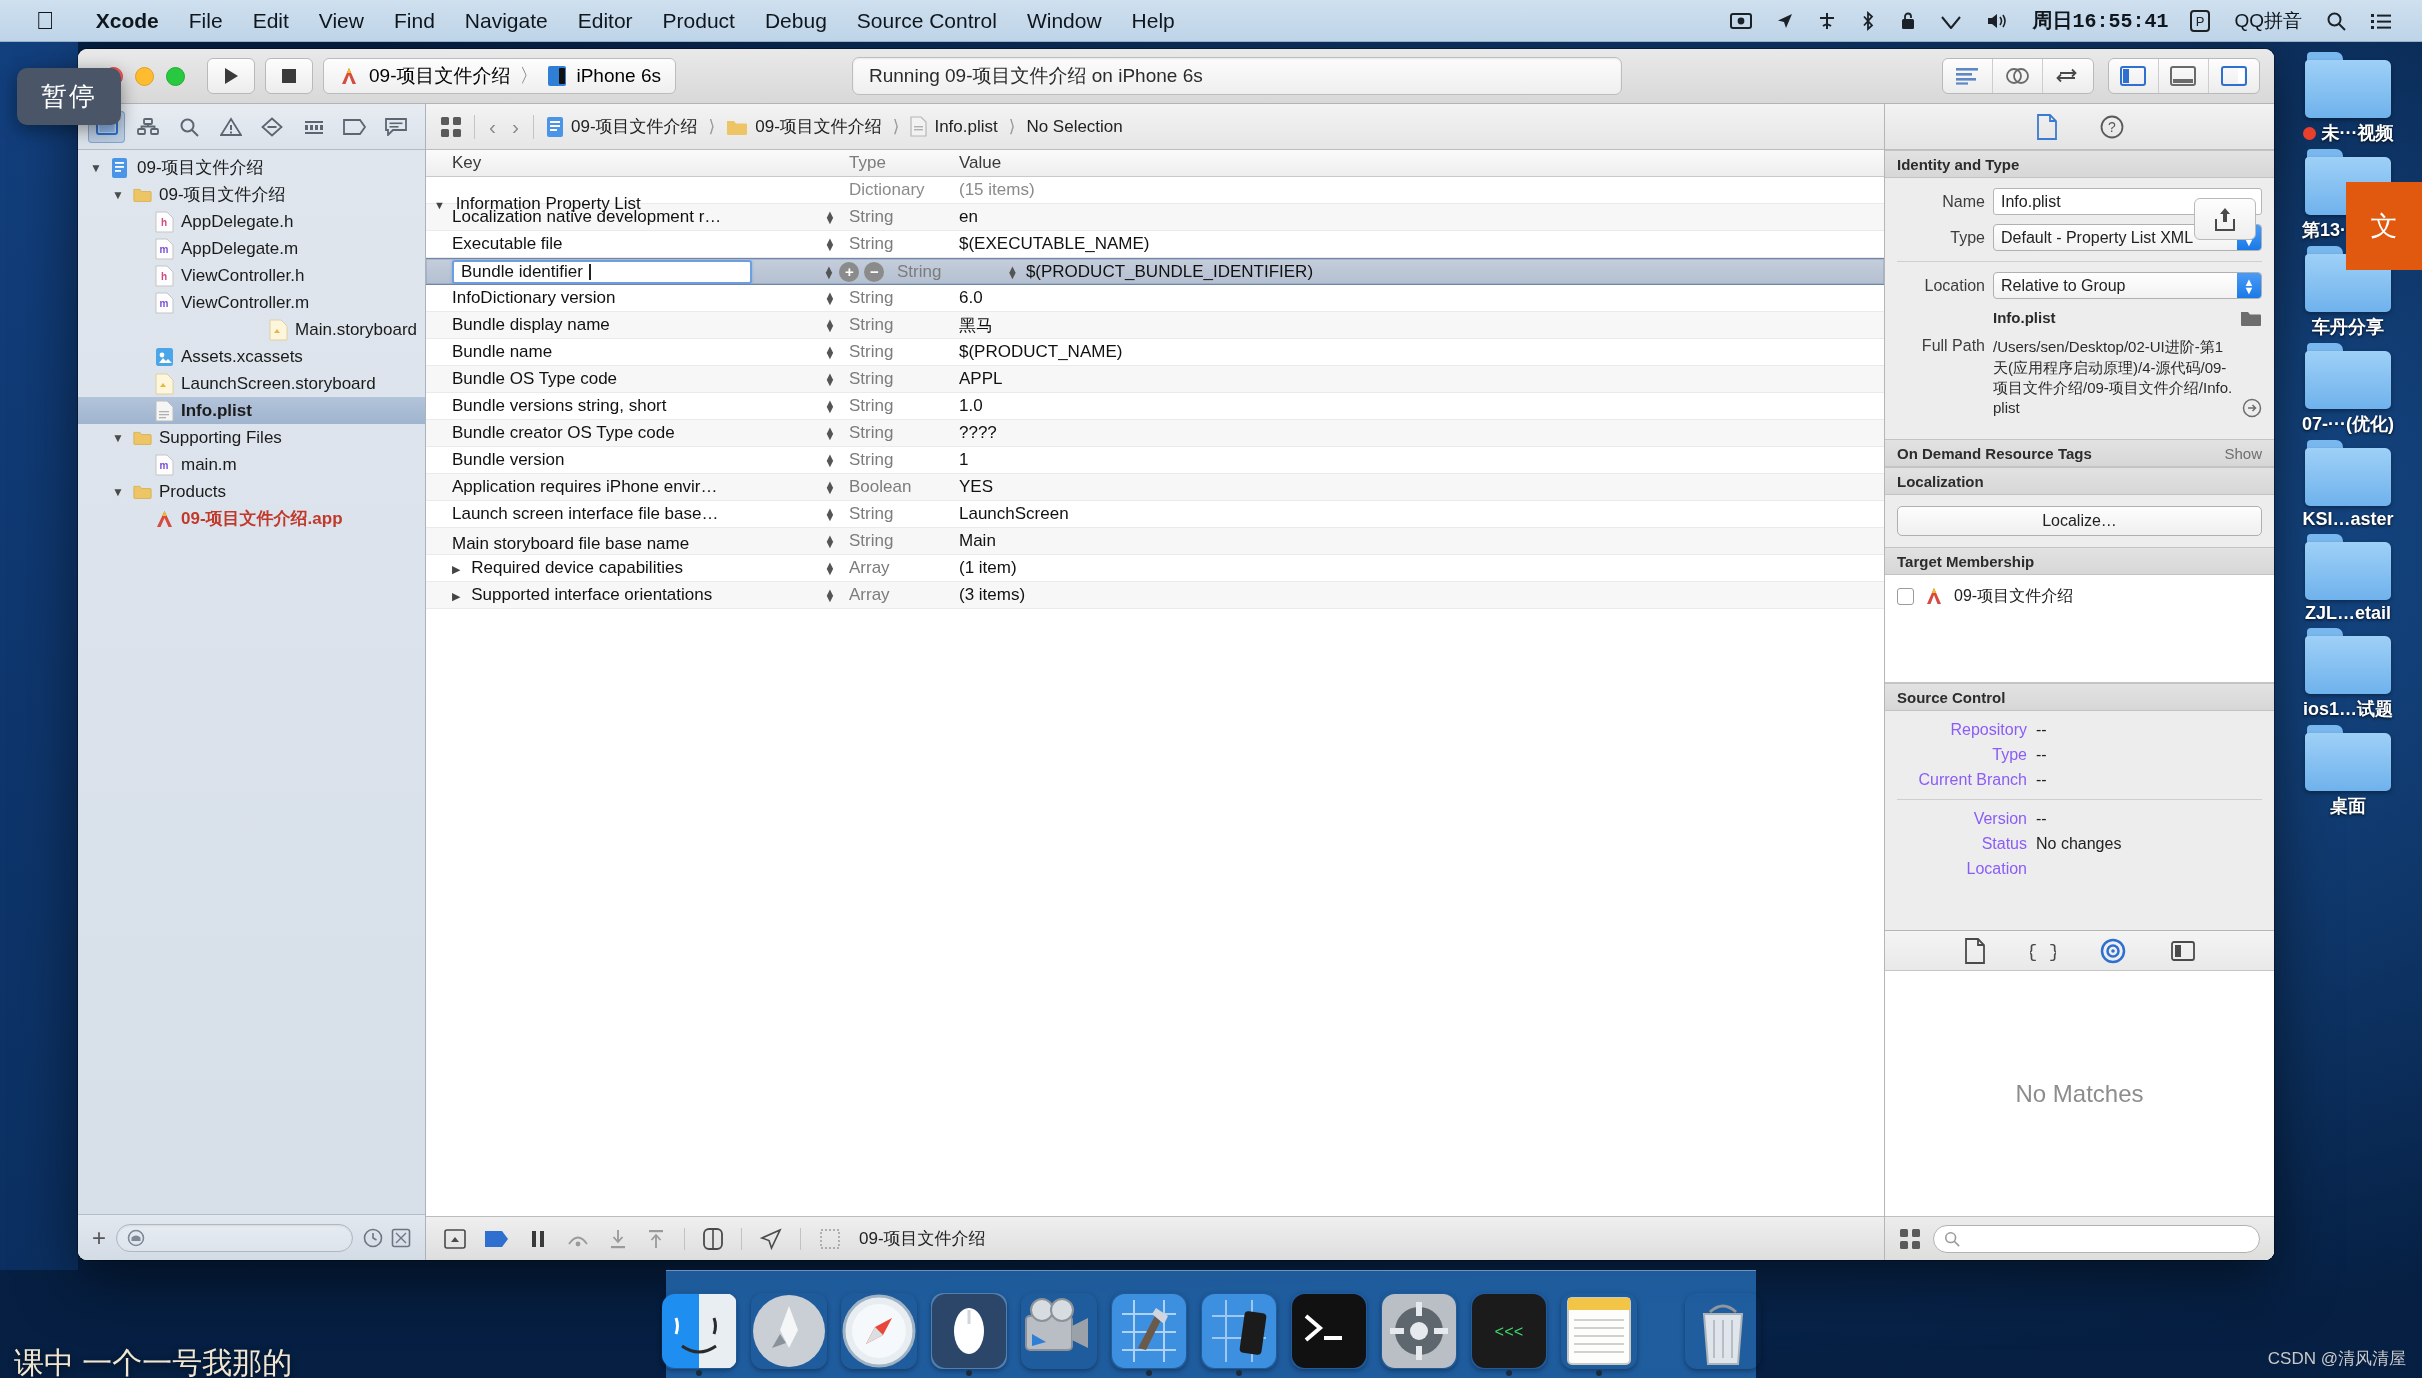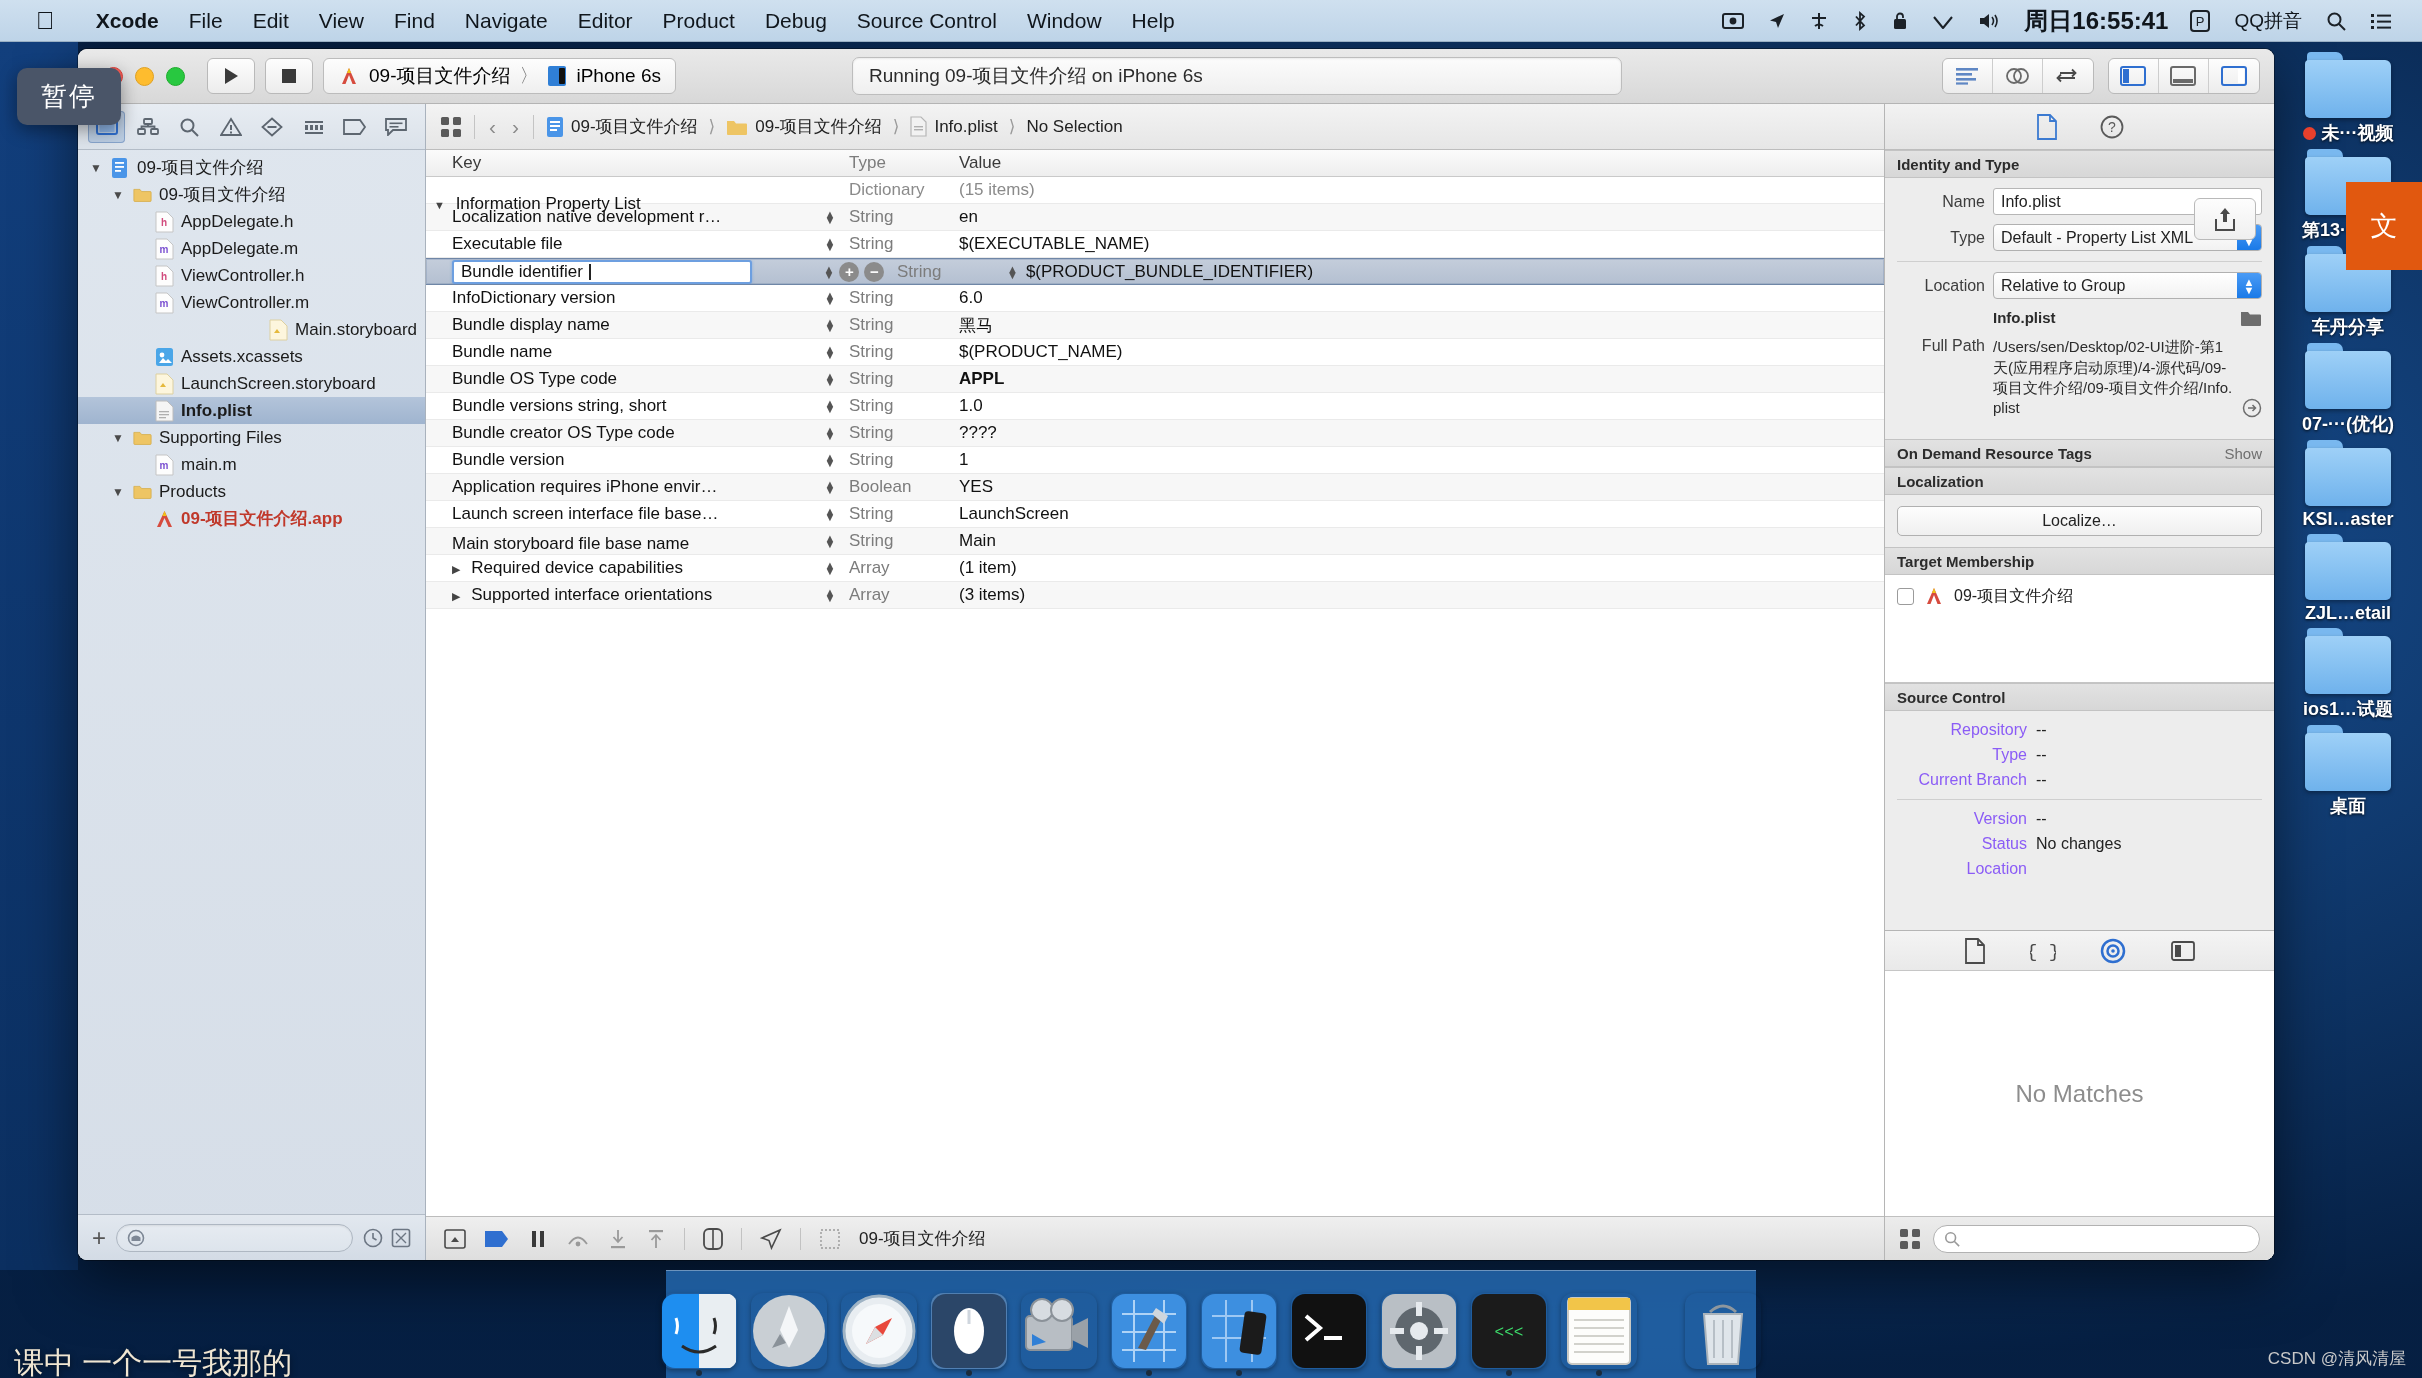--- a/index.html
+++ b/index.html
@@ -32,21 +32,21 @@
     border-bottom:1px solid #9ab0c4;
     display:flex; align-items:center; z-index:60;
     font-size:21px; color:#10161c;
   }
   #menubar .apple{ margin:0 26px 0 36px; font-size:25px; line-height:1; }
   #menubar .mi{ padding:0 15px; white-space:nowrap; }
   #menubar .mi.bold{ font-weight:bold; }
   #menubar .spacer{ flex:1; }
   #menubar .status{ display:flex; align-items:center; gap:0; padding-right:18px;}
   #menubar .status .si{ padding:0 12px; font-size:20px; display:flex; align-items:center;}
-  #menubar .clock{ padding:0 10px; font-size:24px; font-weight:bold;}
+  #menubar .clock{ padding:0 10px; font-size:20px; font-weight:bold;font-family:Liberation Mono, monospace;}
   .ic-svg{ display:block; }
   
   #xcode{
     position:absolute; left:78px; top:49px; width:2196px; height:1211px;
     background:#ececec;
     border-radius:9px;
     box-shadow:0 18px 60px rgba(0,0,0,.55), 0 0 0 1px rgba(0,0,0,.35);
     overflow:hidden;
     display:flex; flex-direction:column;
   }
@@ -851,21 +851,21 @@
         
         <span>Bundle OS Type code</span>
       </div>
               <div class="c-sten" style="">
                 <span class="stepper">
                   <span>▲</span>
                   <span>▼</span>
                 </span>
               </div>
               <div class="c-type">String</div>
-              <div class="c-val" style="display:flex;align-items:center;font-weight:bold;">
+              <div class="c-val" style="display:flex;align-items:center;">
                 <span>APPL</span>
               </div>
             </div>
             <div class="prow">
               <div class="c-key" style="padding-left:26px;">
         
         <span>Bundle versions string, short</span>
       </div>
               <div class="c-sten" style="">
                 <span class="stepper">

